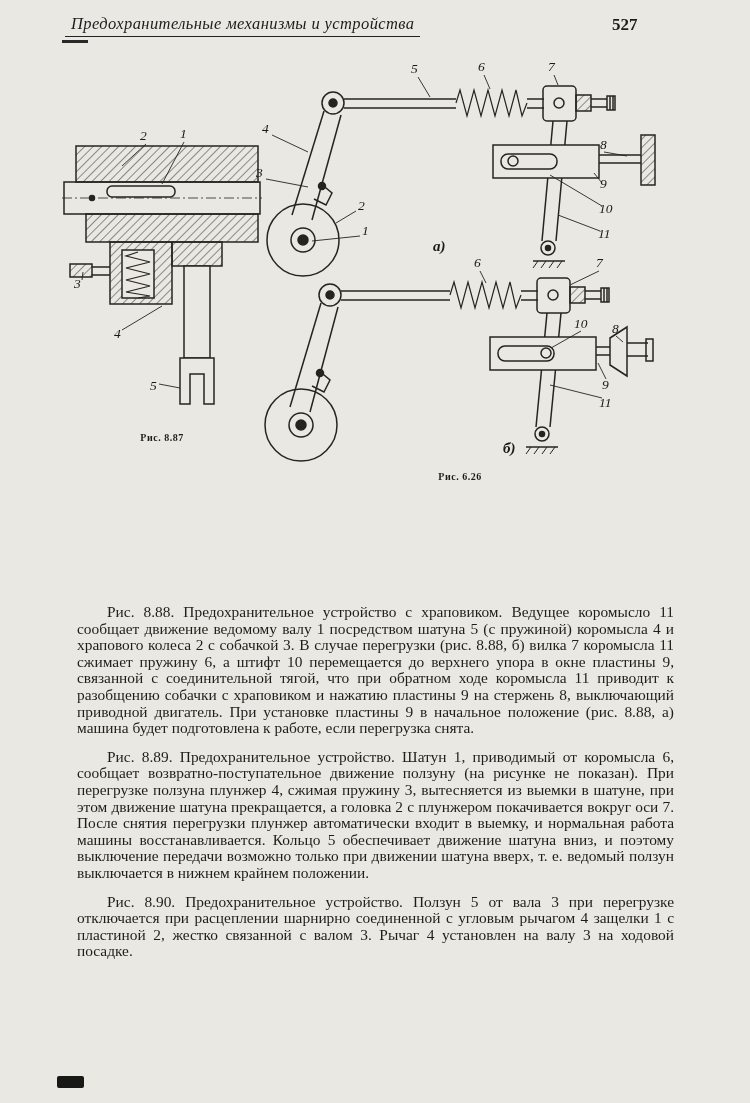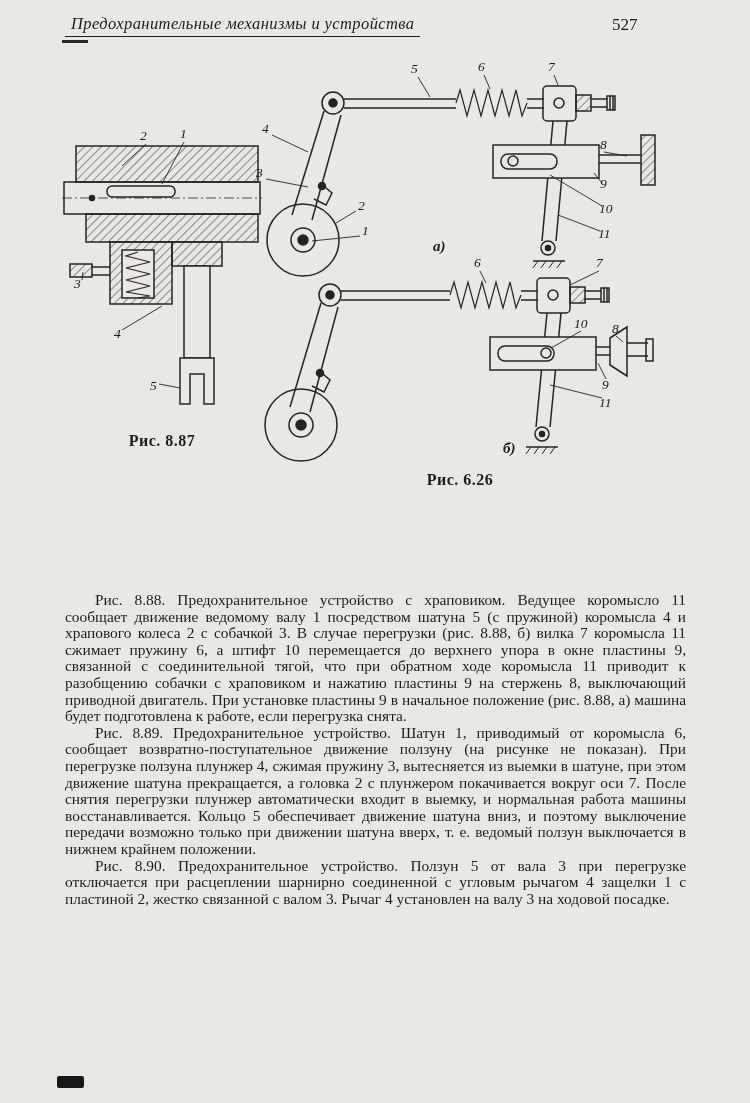--- a/index.html
+++ b/index.html
@@ -20,58 +20,58 @@
   .running-head .title {
     display:inline-block;
     font-style:italic;
     font-size:16.5px;
     letter-spacing:0.4px;
     border-bottom:1.4px solid #23221f;
     padding:0 6px 2px 6px;
   }
   .page-number {
     position:absolute; left:612px; top:15px;
-    font-size:17px; font-weight:normal;
+    font-size:17px; font-weight:bold;
   }
   .margin-mark {
     position:absolute; left:62px; top:40px;
     width:26px; height:3px; background:#2a2927;
   }
   .bottom-mark {
     position:absolute; left:57px; top:1076px;
     width:27px; height:12px; background:#181816;
     border-radius:2px;
   }
   
   .fig887 { position:absolute; left:62px; top:126px; width:204px; }
   .fig888 { position:absolute; left:250px; top:55px; width:420px; }
   .fig-caption {
     text-align:center;
     font-weight:bold;
-    font-size:16px;
+    font-size:10px;
     letter-spacing:0.5px;
     margin-top:6px;
   }
   svg { display:block; }
   svg text {
     font-family:"Liberation Serif", serif;
     font-style:italic;
     font-size:13.5px;
     fill:#191917;
     stroke:none;
   }
   svg text.sub { font-weight:bold; font-size:15px; }
   
   .body-text {
     position:absolute; left:65px; top:592px; width:621px;
     font-size:15.4px;
     line-height:16.6px;
     text-align:justify;
   }
-  .body-text p { margin:0; text-indent:30px; }
+  .body-text p { margin:12px; text-indent:30px; }
 </style>
 </head>
 <body>
 
 <div class="page">
 
   <div class="running-head">
     <span class="title">Предохранительные механизмы и устройства</span>
   </div>
   <div class="page-number">527</div>

